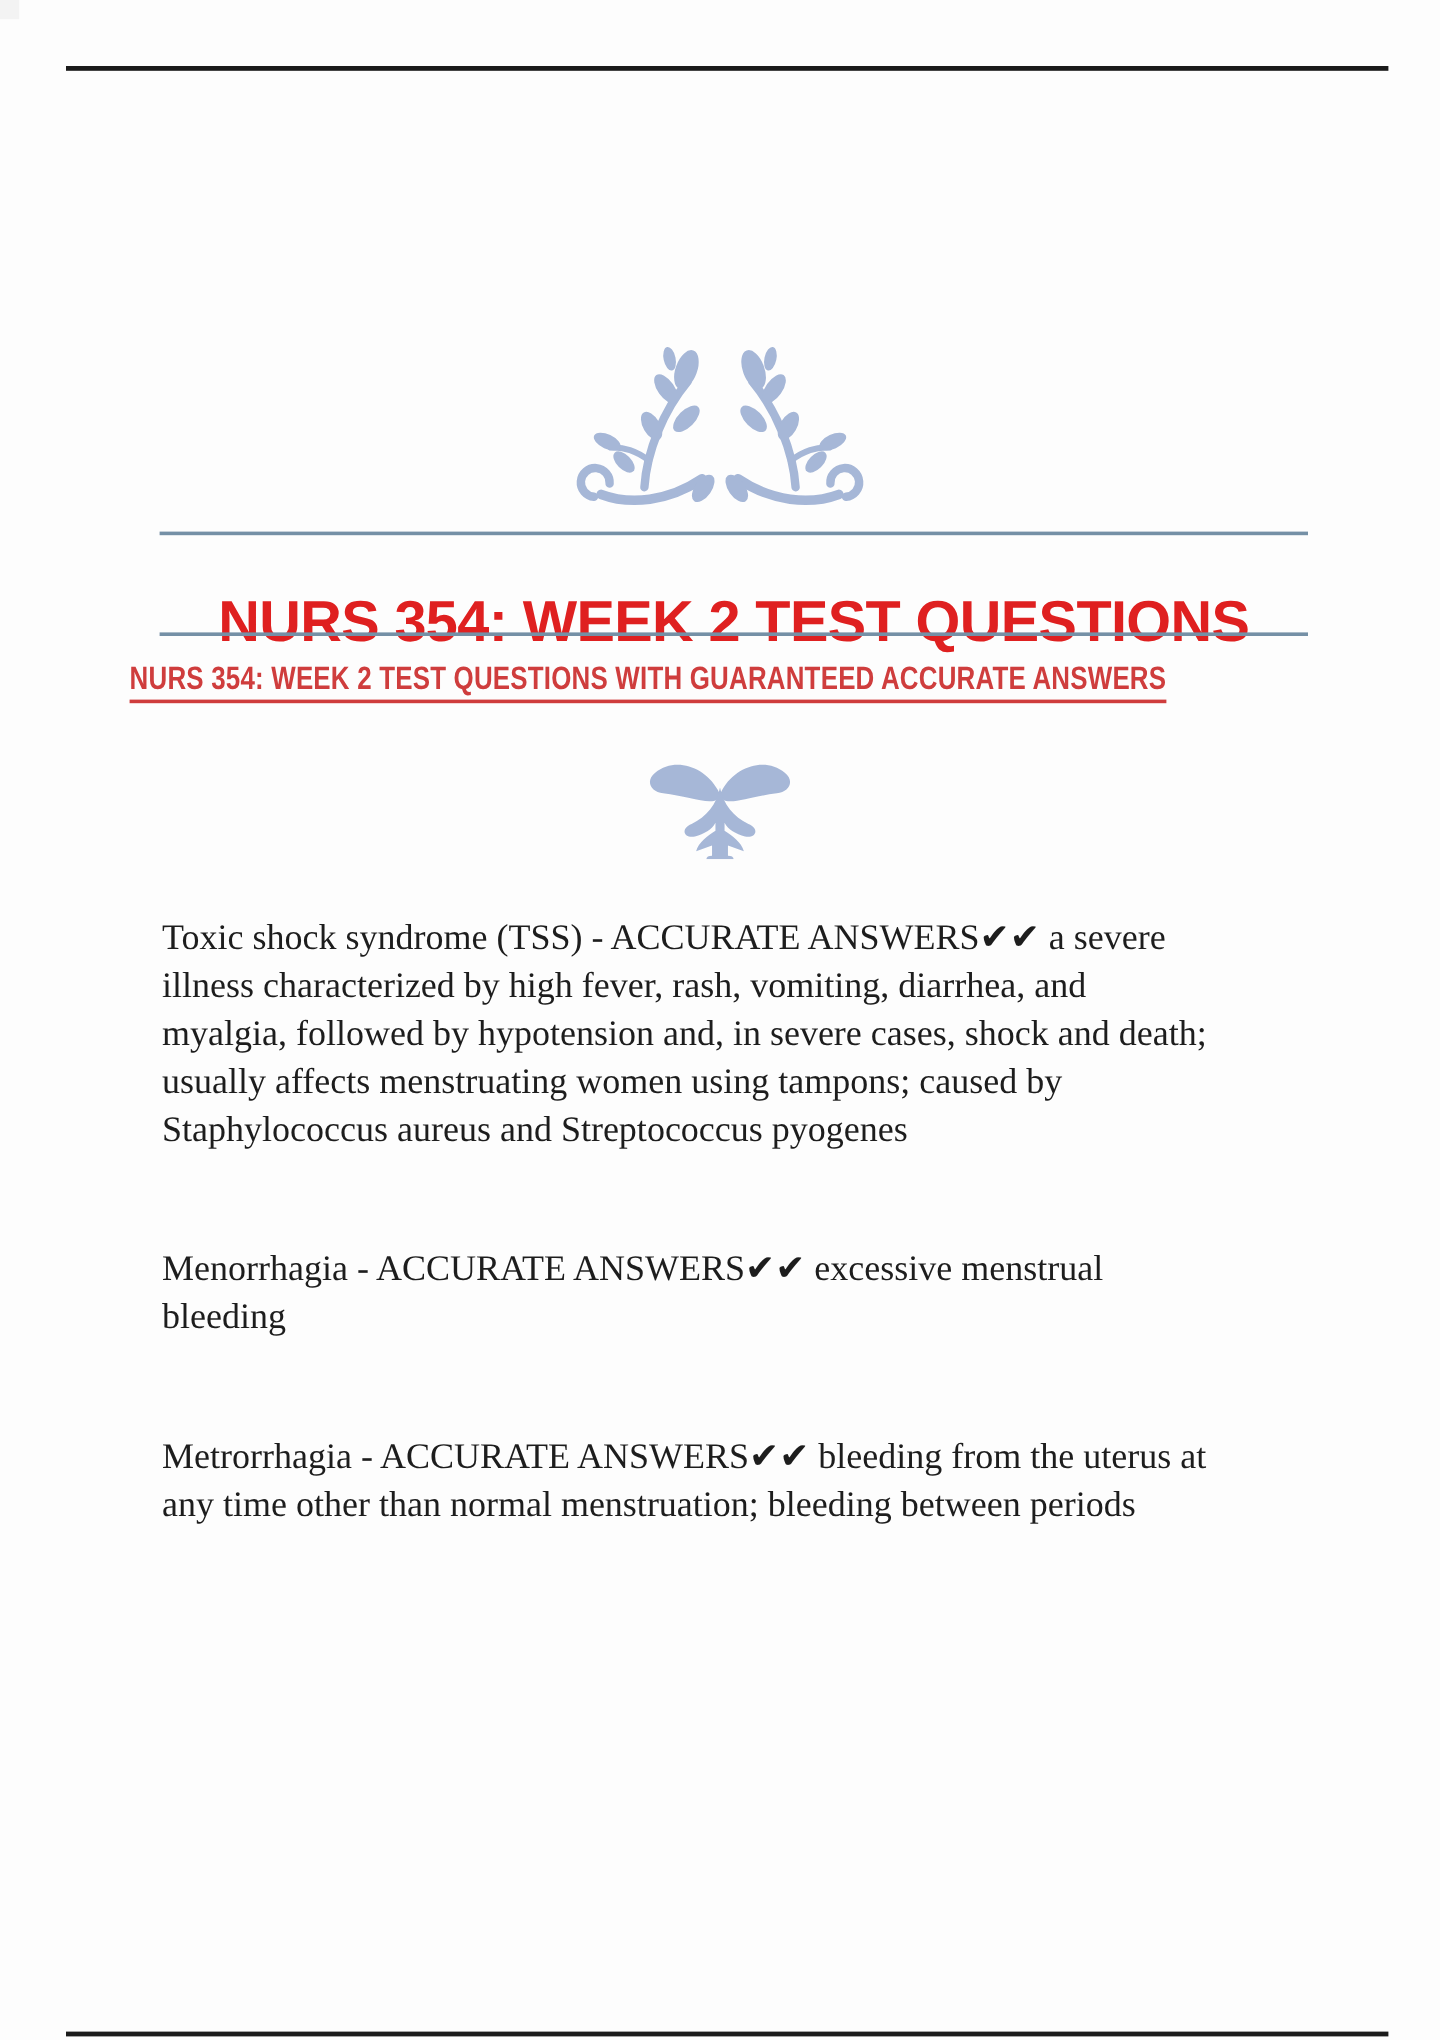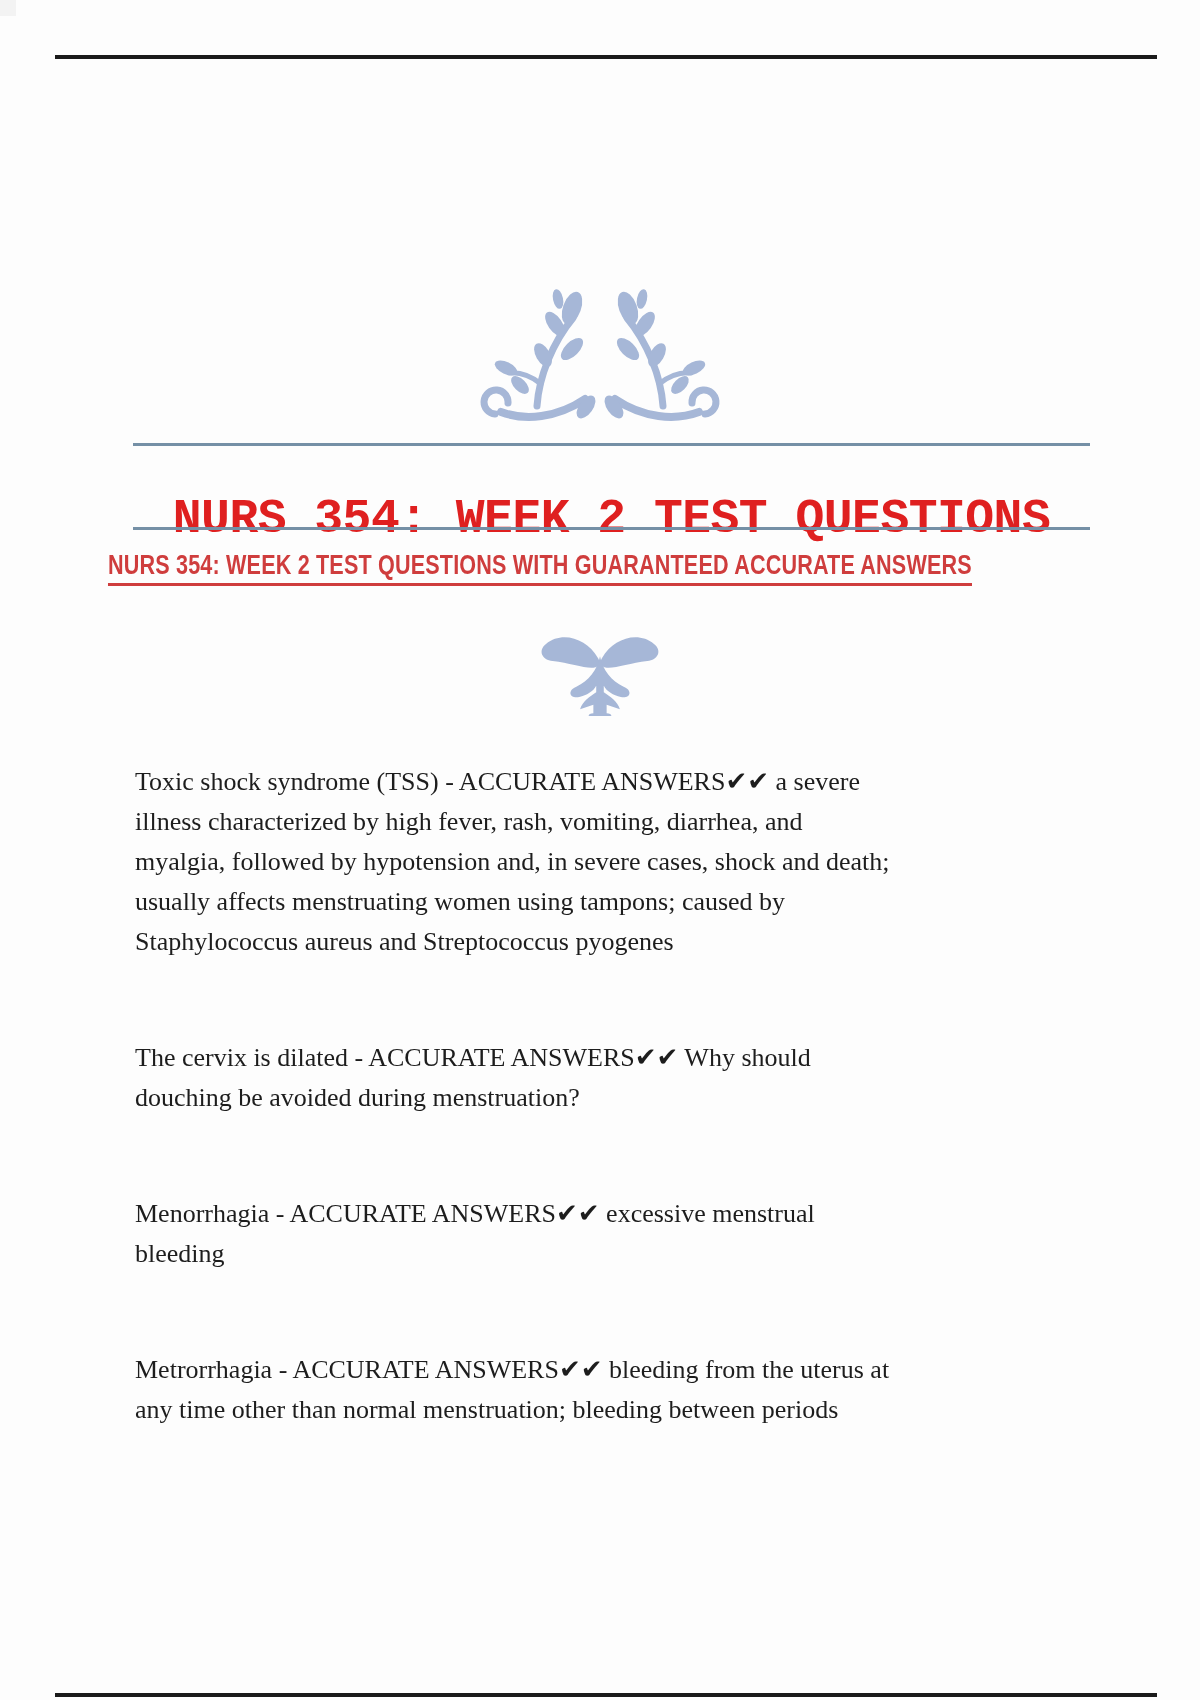--- a/index.html
+++ b/index.html
@@ -27,42 +27,42 @@
   .orn-stroke{fill:none;stroke:var(--ornament-blue,#a6b7d7);stroke-linecap:round;}
   .title-rule{
     position:absolute;left:133px;width:957px;height:3px;
     background:var(--rule-blue,#7590a6);
   }
   .title-rule.upper{top:443px;}
   .title-rule.lower{top:527px;}
   .page-title{
     position:absolute;top:446px;left:133px;width:957px;height:81px;
     display:flex;align-items:center;justify-content:center;
-    font-family:Liberation Mono, monospace;
+    font-family:Liberation Sans, sans-serif;
     font-weight:700;font-size:48px;letter-spacing:-.5px;
     color:var(--title-red,#df2020);white-space:nowrap;
   }
   .subtitle-wrap{
     position:absolute;top:550px;left:0;width:1056px;text-align:center;
   }
   .subtitle{
     display:inline-block;transform:scaleX(.8);transform-origin:50% 50%;
     font-family:"Liberation Sans","DejaVu Sans",sans-serif;
     font-weight:700;font-size:27px;letter-spacing:.2px;
     color:var(--subtitle-red,#cf3d3d);
     border-bottom:3px solid var(--subtitle-red,#cf3d3d);
     padding-bottom:2px;white-space:nowrap;
   }
   .ornament-divider{
     position:absolute;top:626px;left:0;width:1200px;display:flex;justify-content:center;
   }
   .ornament-divider svg{width:140px;height:90px;}
   .qa-body{
     position:absolute;top:762px;left:135px;width:985px;
-    font-size:26px;line-height:40px;color:var(--text-color,#1d1d1d);
+    font-size:30px;line-height:40px;color:var(--text-color,#1d1d1d);
     font-family:"Liberation Serif","DejaVu Sans",serif;
   }
   .qa{margin:0 0 76px 0;}
 </style>
 </head>
 <body>
 
 <div class="corner-artifact"></div>
 
 <div class="rule-black top"></div>
@@ -109,18 +109,17 @@
 <div class="ornament-divider">
   <svg viewBox="0 0 140 95" aria-hidden="true">
     <path class="orn" d="M68,34 C56,13 30,5 13,19 C4,26 9,36 20,37 C38,39 54,45 63,44 C70,43 71,39 68,34 Z"></path>
     <path class="orn" d="M72,34 C84,13 110,5 127,19 C136,26 131,36 120,37 C102,39 86,45 77,44 C70,43 69,39 72,34 Z"></path>
     <path class="orn" d="M70,32 C67,47 58,58 45,64 C35,68 38,77 48,75 C56,73 63,69 66,63 L66,70 C60,74 51,80 49,88 L63,83 L63,92 C60,92 58,93 58,95 L82,95 C82,93 80,92 77,92 L77,83 L91,88 C89,80 80,74 74,70 L74,63 C77,69 84,73 92,75 C102,77 105,68 95,64 C82,58 73,47 70,32 Z"></path>
   </svg>
 </div>
 
 <div class="qa-body" id="qa-list">
     <p class="qa">Toxic shock syndrome (TSS) - ACCURATE ANSWERS✔✔ a severe<br>illness characterized by high fever, rash, vomiting, diarrhea, and<br>myalgia, followed by hypotension and, in severe cases, shock and death;<br>usually affects menstruating women using tampons; caused by<br>Staphylococcus aureus and Streptococcus pyogenes</p>
-    <p class="qa">The cervix is dilated - ACCURATE ANSWERS✔✔ Why should<br>douching be avoided during menstruation?</p>
     <p class="qa">Menorrhagia - ACCURATE ANSWERS✔✔ excessive menstrual<br>bleeding</p>
     <p class="qa">Metrorrhagia - ACCURATE ANSWERS✔✔ bleeding from the uterus at<br>any time other than normal menstruation; bleeding between periods</p>
   </div>
 
 <div class="rule-black bottom"></div>
 
 </body></html>

